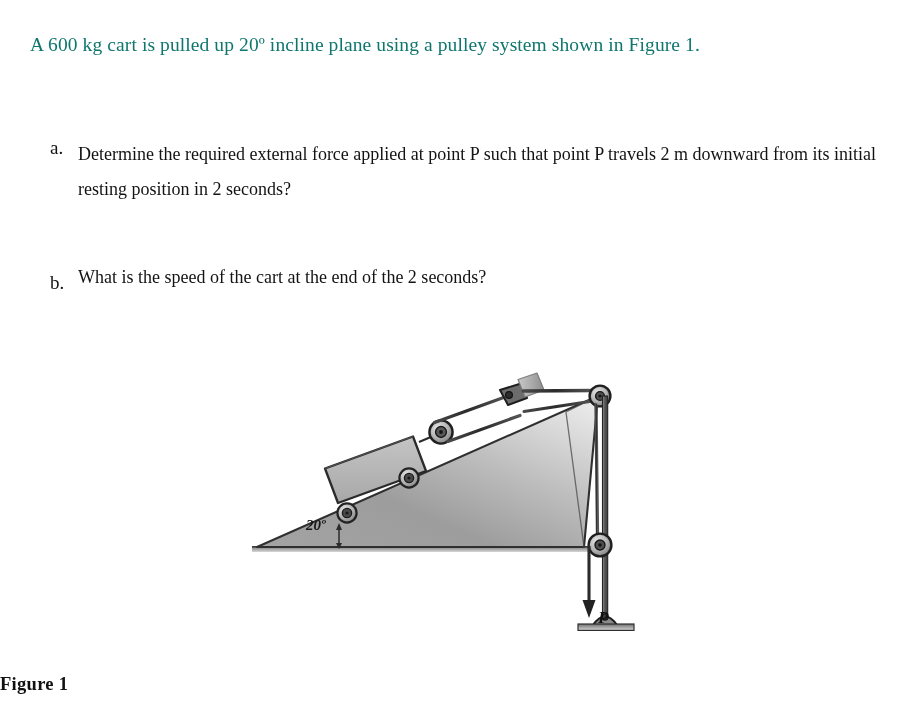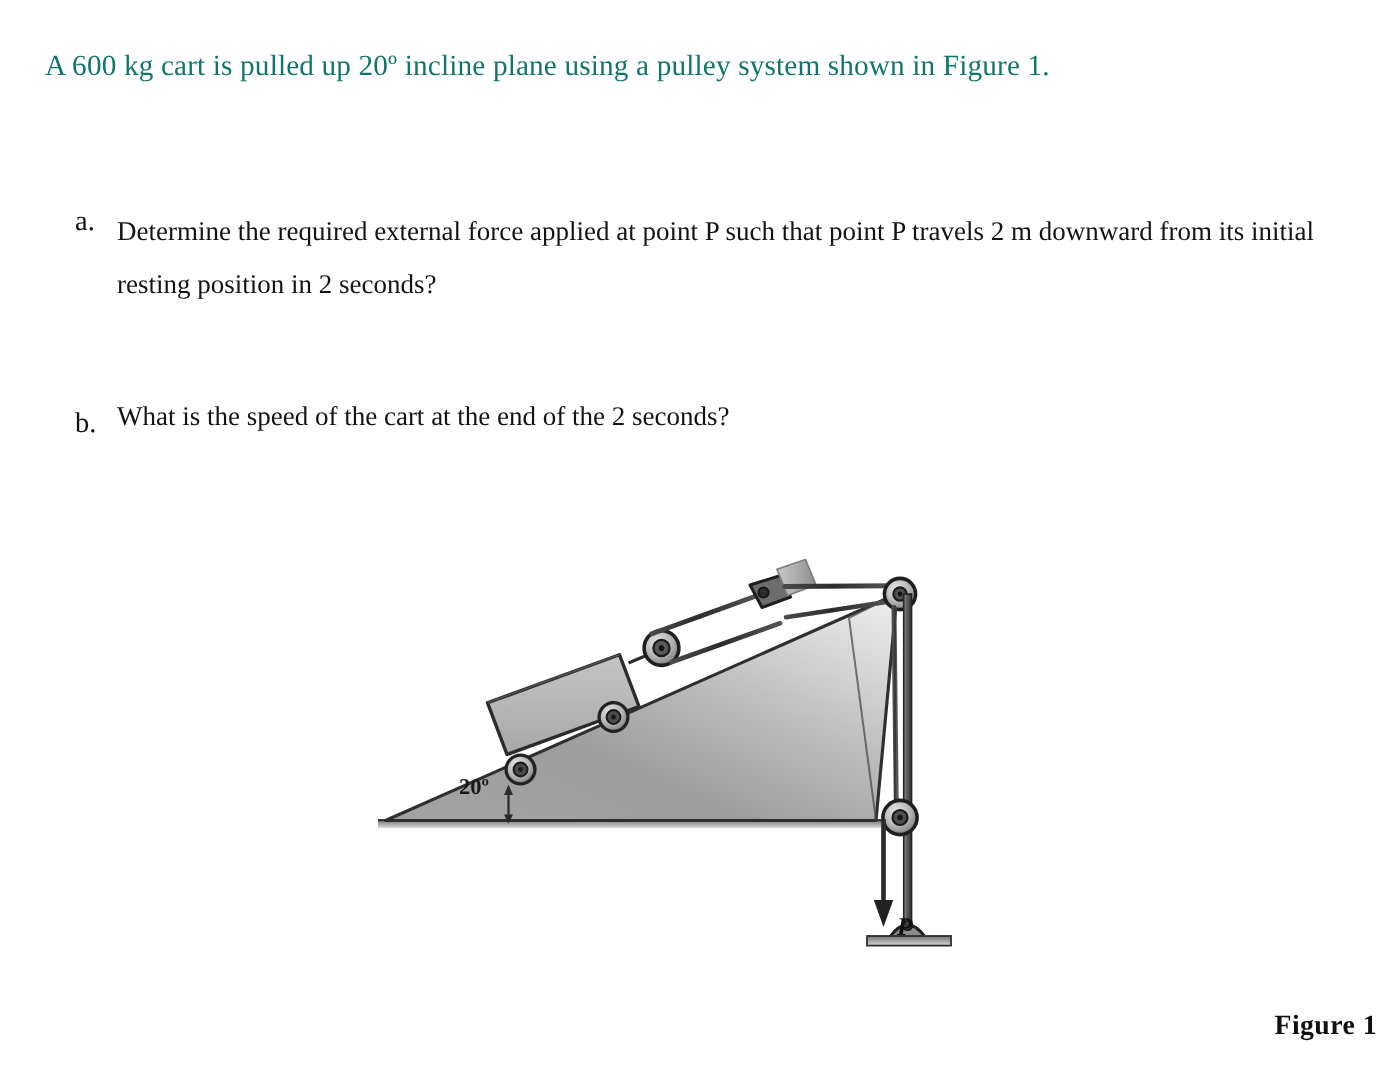--- a/index.html
+++ b/index.html
@@ -70,21 +70,21 @@
     position: absolute;
     left: 0;
     top: 0;
     display: block;
   }
   .fig-caption {
     position: absolute;
     left: 0;
     top: 306px;
     width: 918px;
-    text-align: right;
+    text-align: left;
     font-size: 18.5px;
     font-weight: bold;
     color: #111111;
     letter-spacing: 0.3px;
   }
 </style>
 </head>
 <body>
 
 <div class="page">
@@ -227,20 +227,20 @@
         <path d="M 582.5,232 L 589,250 L 595.5,232 Z" fill="#222222"></path>
       </g>
 
       <g>
         <path d="M 593,257 Q 605,240 617,257 Z" fill="#8a8a8a" stroke="#1f1f1f" stroke-width="2" stroke-linejoin="round"></path>
         <circle cx="605" cy="249" r="3.1" fill="#3b3b3b" stroke="#151515" stroke-width="1.2"></circle>
         <rect x="578" y="256" width="56" height="6.4" fill="url(#groundGrad)" stroke="#2f2f2f" stroke-width="1.2"></rect>
       </g>
     </svg>
 
-    <div style="position:absolute;left:306px;top:149px;font-family:'Liberation Serif',serif;font-size:15px;font-weight:600;color:#171717;">20º</div>
+    <div style="position:absolute;left:306px;top:149px;font-family:'Liberation Serif',serif;font-size:15px;font-weight:600;color:#171717;font-style:italic;">20º</div>
 
     <div style="position:absolute;left:598px;top:240px;font-family:'Liberation Serif',serif;font-size:17px;font-style:italic;font-weight:bold;color:#111111;">P</div>
 
     <div class="fig-caption">Figure 1</div>
   </div>
 
 </div>
 
 </body></html>

